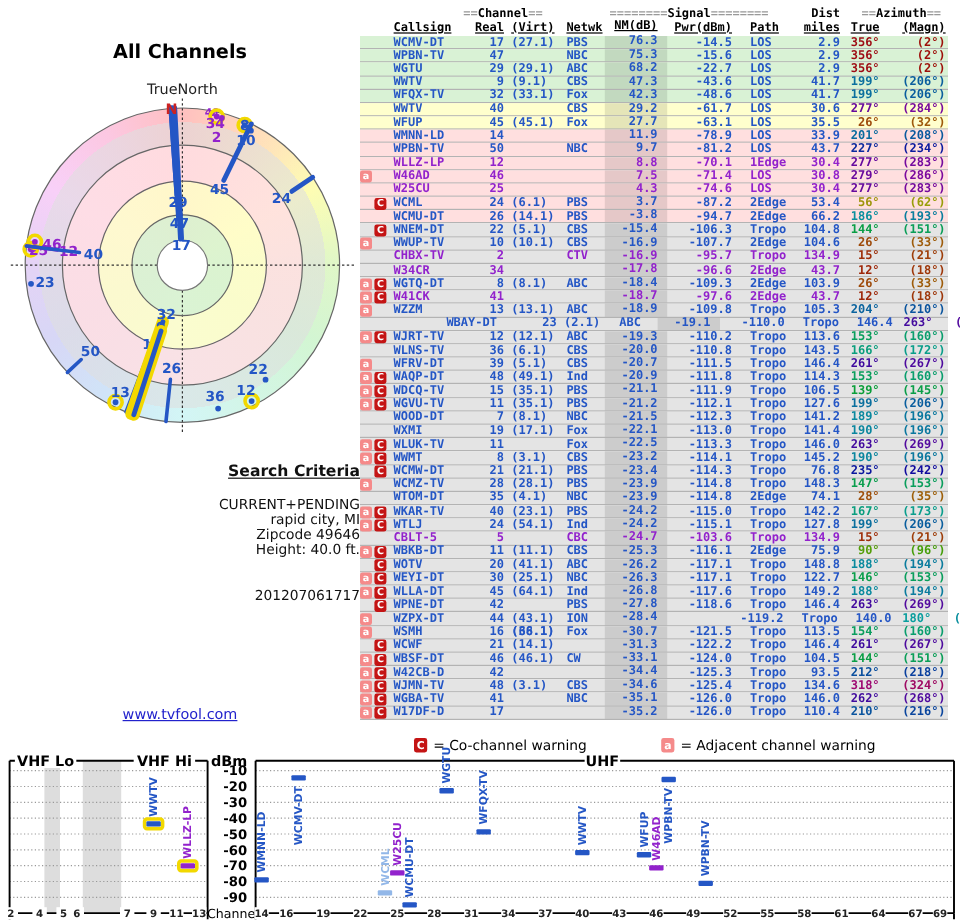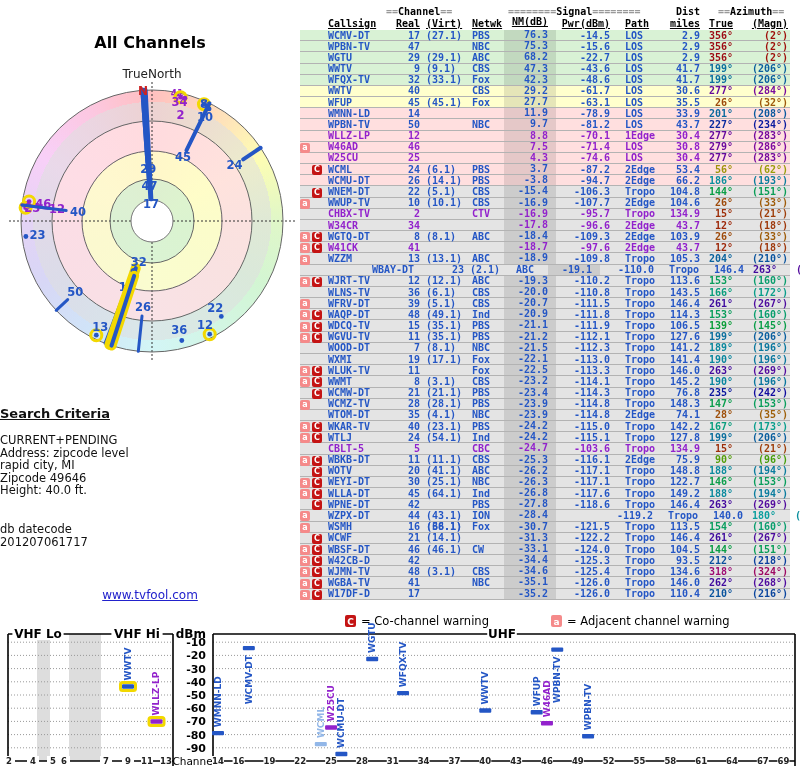--- a/index.html
+++ b/index.html
@@ -16,21 +16,21 @@
         rgba(219,243,209,0.93) 16% 32%,
         rgba(255,253,203,0.90) 32% 53%,
         rgba(255,223,227,0.88) 53% 76%,
         rgba(224,224,224,0.60) 76% 91%,
         rgba(255,255,255,0.05) 91% 100%),
       conic-gradient(from 0deg,
         hsl(0,100%,87%), hsl(30,100%,86%), hsl(60,95%,84%), hsl(90,75%,87%),
         hsl(120,65%,89%), hsl(150,65%,89%), hsl(180,65%,89%), hsl(210,75%,89%),
         hsl(240,65%,90%), hsl(270,65%,89%), hsl(300,75%,89%), hsl(330,90%,88%), hsl(0,100%,87%));}
   #radar-svg{position:absolute;left:0;top:60px;}
-  #search{position:absolute;left:0;top:406px;width:300px;text-align:left;color:#111;}
+  #search{position:absolute;left:0;top:386px;width:300px;text-align:right;color:#111;}
   #search .sc-head{font-size:13px;font-weight:bold;text-decoration:underline;}
   #search .ln{font-size:11.5px;line-height:12.6px;}
   #search #search-lines{margin-top:13px;}
   #search #db-lines{margin-top:26px;}
   #site-link{position:absolute;left:0;top:588px;width:300px;text-align:center;
              font-size:12px;color:#2222cc;text-decoration:underline;cursor:pointer;}
   
   #tbl{position:absolute;left:300px;top:0;width:500px;height:612px;
        font-family:"DejaVu Sans Mono","Liberation Mono",monospace;font-size:10px;font-weight:bold;}
   .grp{position:absolute;top:6px;white-space:pre;color:#000;}
@@ -131,27 +131,25 @@
       <text x="204.93075236463378" y="268.88245065512183" text-anchor="middle" fill="#2456c5" font-size="11.5" font-weight="bold">12</text>
       <circle cx="221.2998812452826" cy="256.3831036368063" r="2.4" fill="#2456c5"></circle>
       <text x="215.13989180125748" y="251.90460553575684" text-anchor="middle" fill="#2456c5" font-size="11.5" font-weight="bold">22</text>
       <text x="143" y="35" text-anchor="middle" fill="#cc2222" font-size="12" font-weight="bold">N</text>
     </svg>
 
   <div id="search">
     <div class="sc-head">Search Criteria</div>
     <div id="search-lines">
         <div class="ln">CURRENT+PENDING</div>
-        <div class="ln">Address: zipcode level</div>
         <div class="ln">rapid city, MI</div>
         <div class="ln">Zipcode 49646</div>
         <div class="ln">Height: 40.0 ft.</div>
       </div>
     <div id="db-lines">
-        <div class="ln">db datecode</div>
         <div class="ln">201207061717</div>
       </div>
   </div>
   <a id="site-link" href="#">www.tvfool.com</a>
 
   <div id="tbl">
     <span class="grp" id="grp-ch" style="left:86px"><span class="gr">==</span>Channel<span class="gr">==</span></span>
     <span class="grp" id="grp-sig" style="left:208px"><span class="gr">========</span>Signal<span class="gr">========</span></span>
     <span class="grp" id="grp-dist" style="left:376px">Dist</span>
     <span class="grp" id="grp-az" style="left:418px"><span class="gr">==</span>Azimuth<span class="gr">==</span></span>

